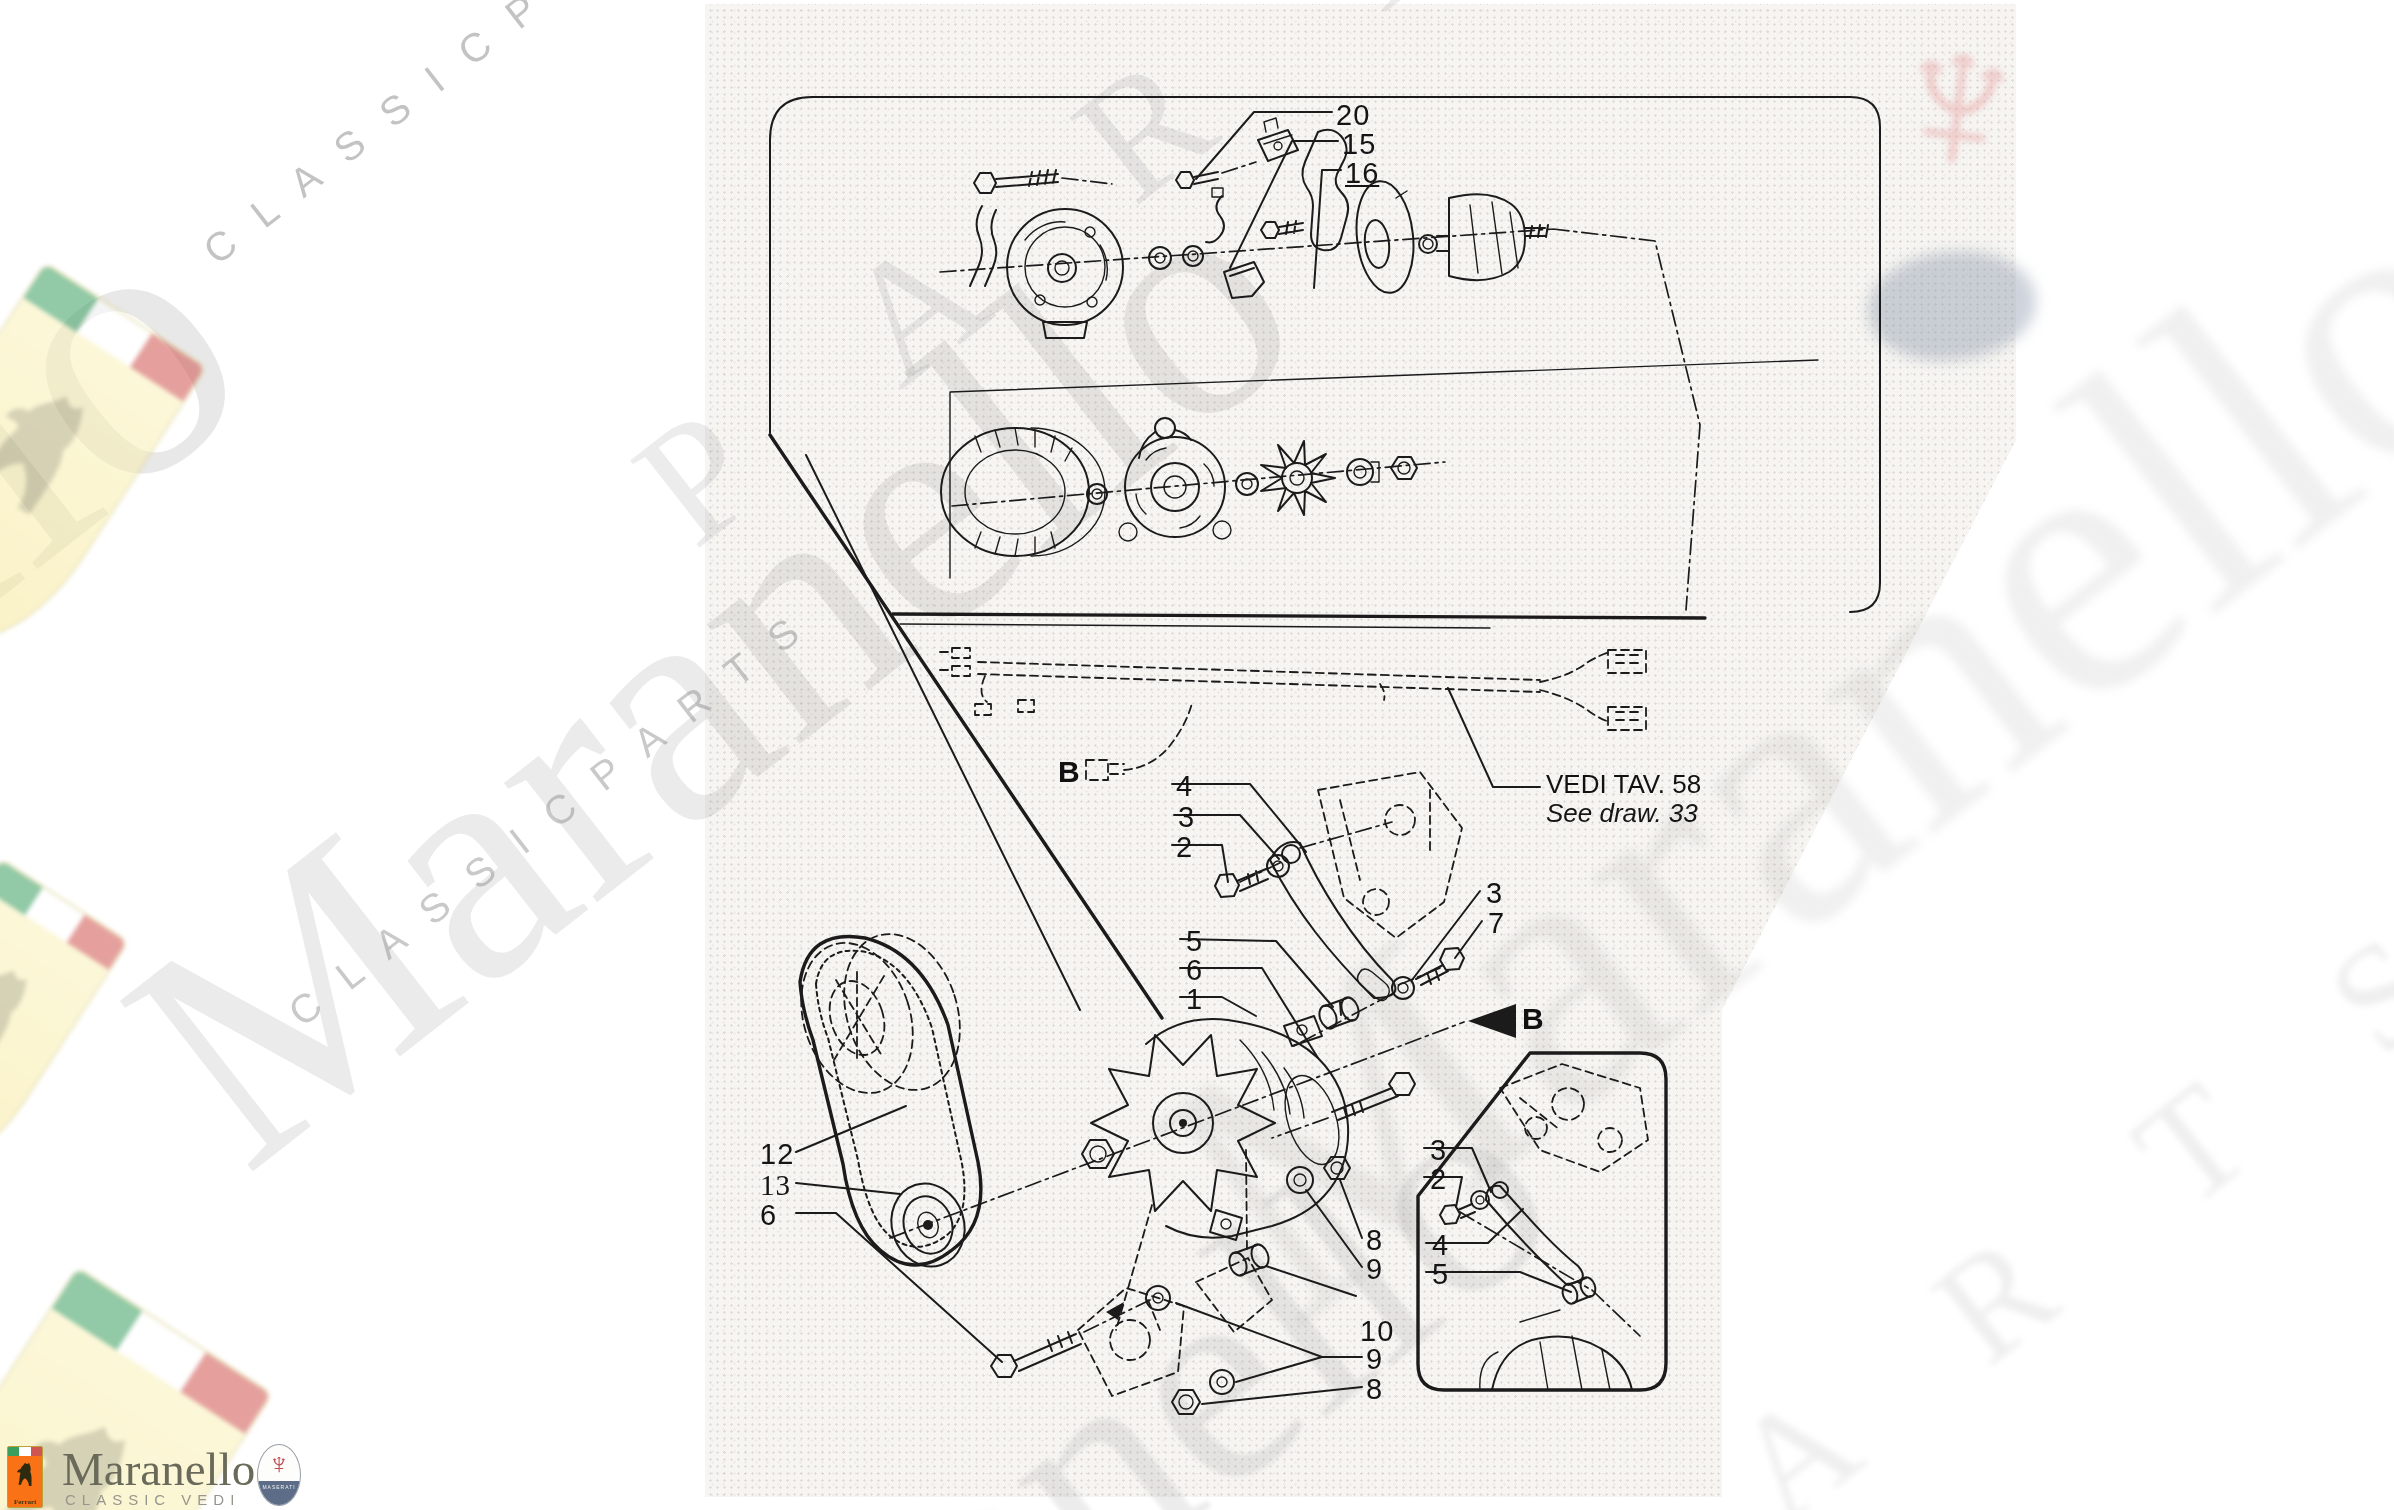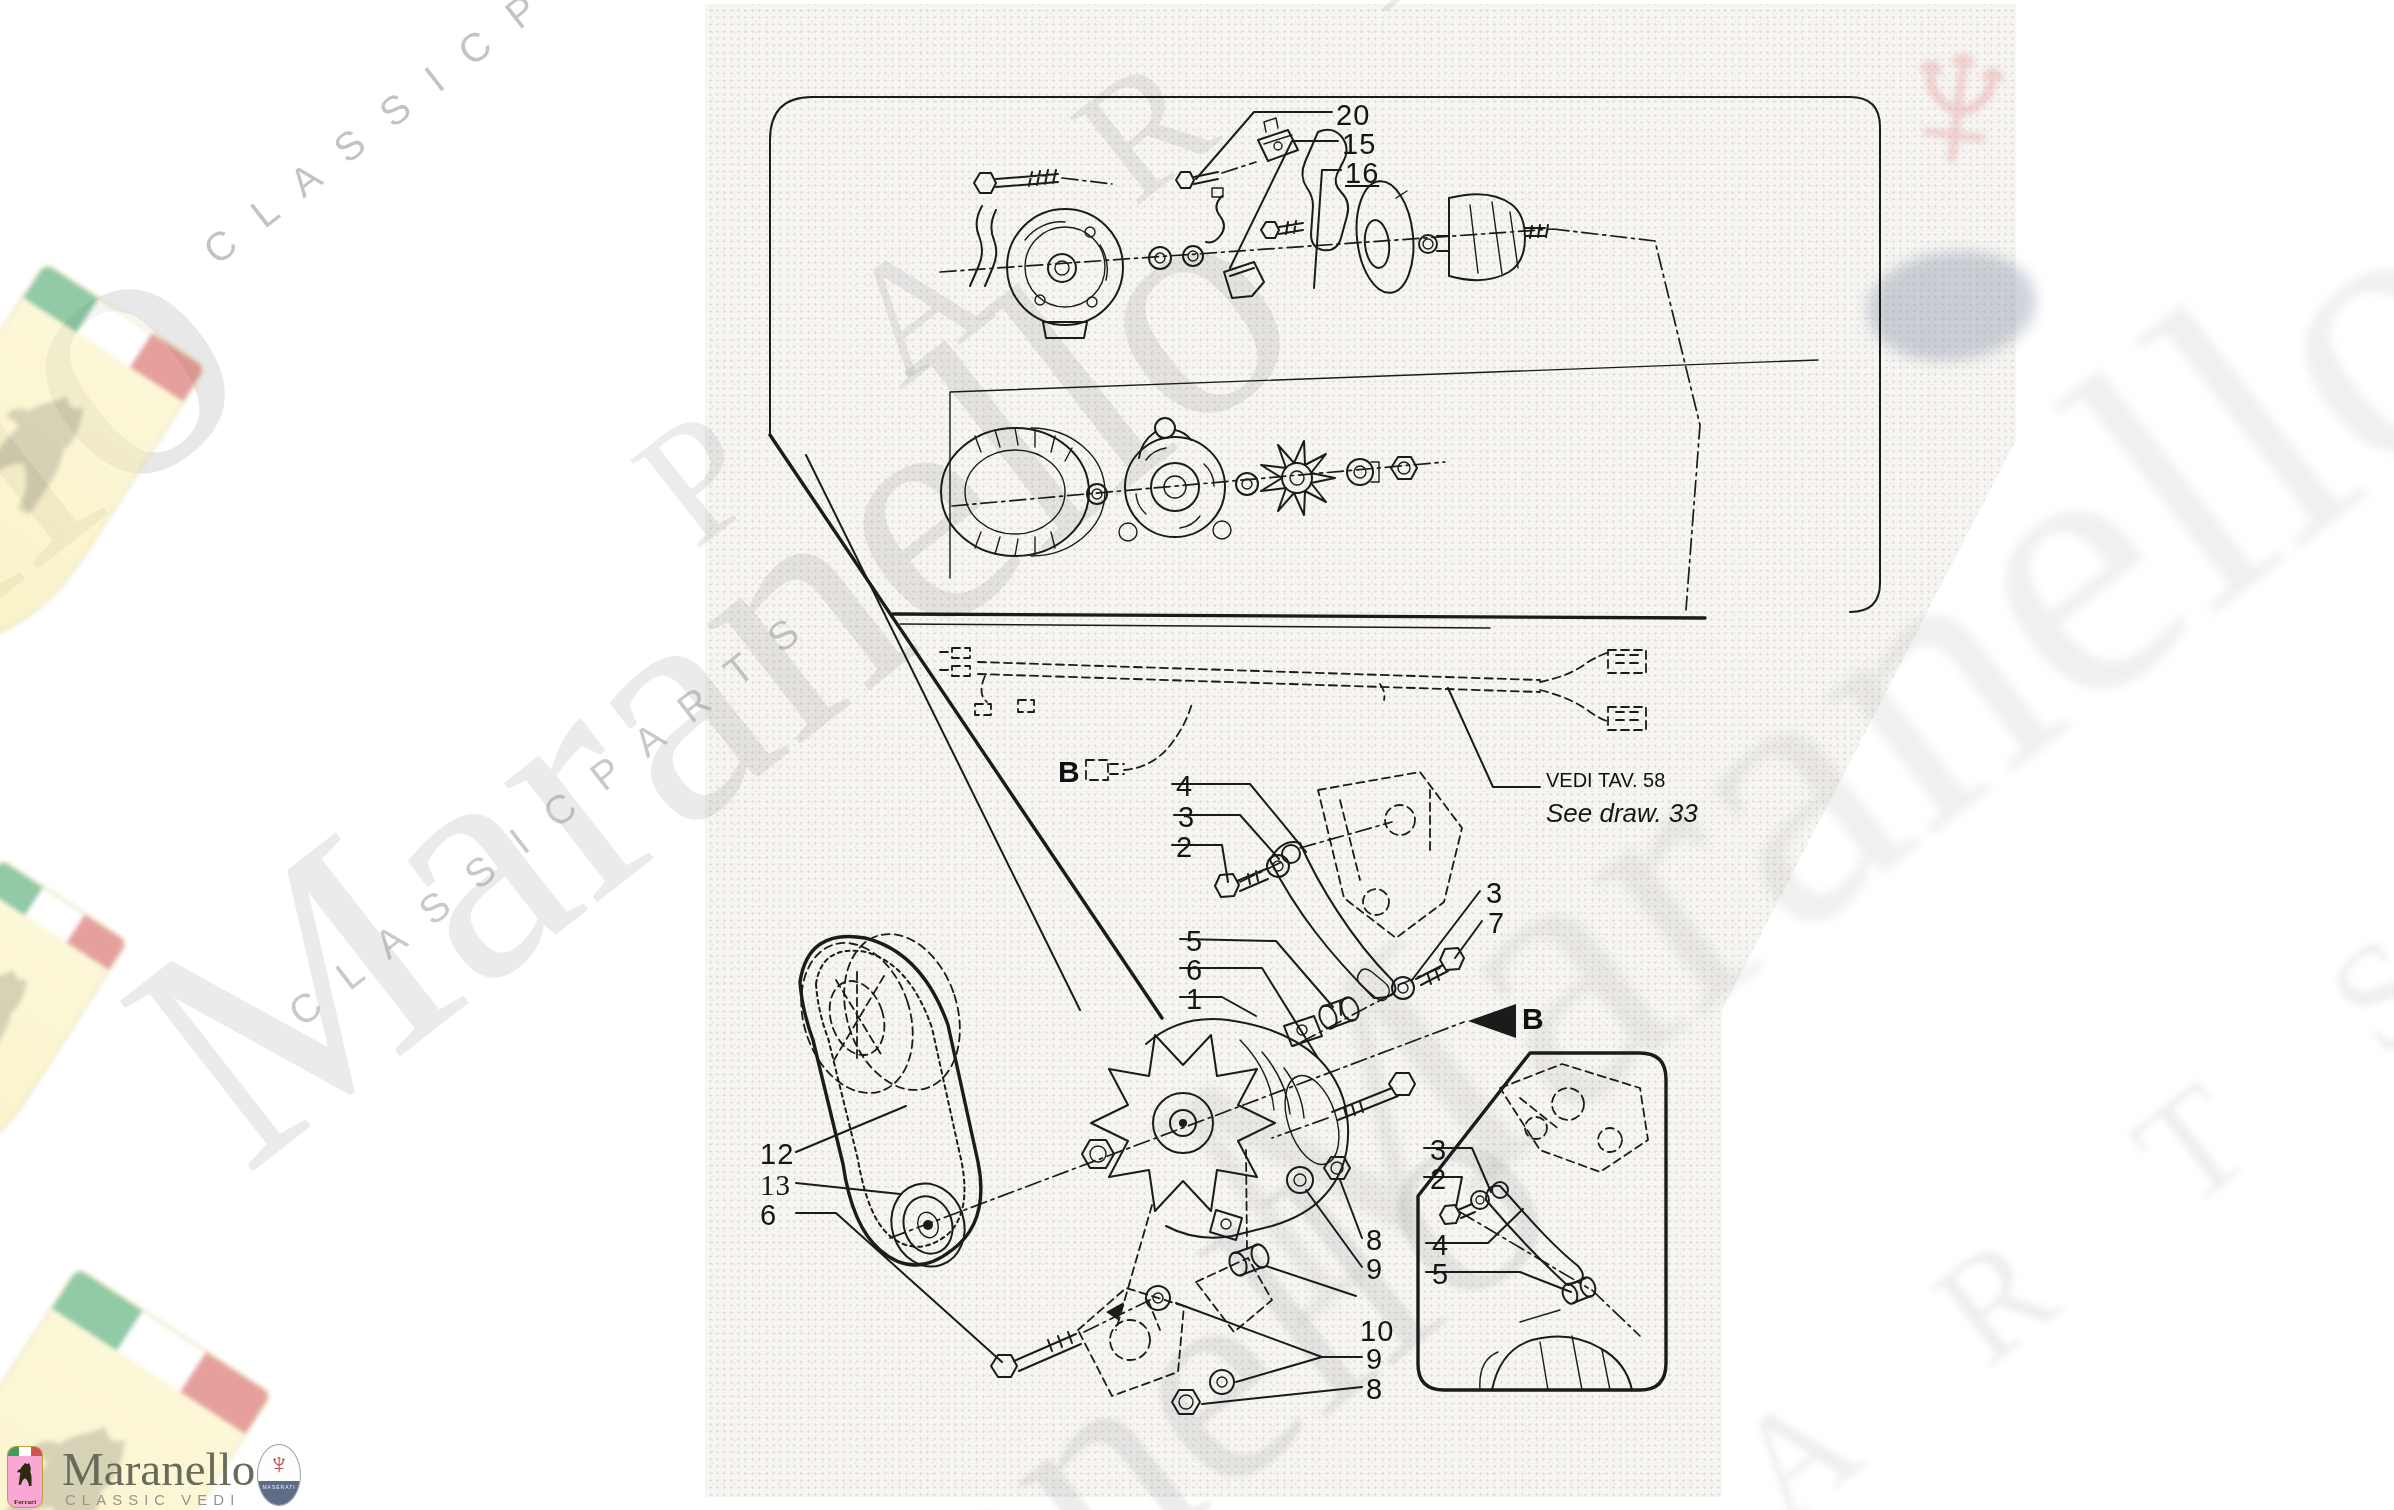--- a/index.html
+++ b/index.html
@@ -19,25 +19,25 @@
       border-radius:10px 10px 38% 38%;background:linear-gradient(#fbf3bd,#f6e89a);
       border:2px solid rgba(120,110,40,.25);}
   .wm-shield .stripes{height:11%;display:flex;}
   .wm-shield .stripes i{flex:1;}
   .wm-shield svg{position:absolute;left:12%;top:16%;width:70%;height:58%;opacity:.6;}
   .wm-shield .cap{position:absolute;bottom:3%;width:100%;text-align:center;
       font-family:"Liberation Serif",serif;font-style:italic;font-weight:bold;color:rgba(45,42,15,.65);}
   
   .callout{position:absolute;font-size:29px;color:#141414;letter-spacing:1px;}
   .blabel{position:absolute;font-size:30px;font-weight:bold;color:#111;}
-  .note1{position:absolute;left:1546px;top:769px;font-size:20px;color:#111;}
+  .note1{position:absolute;left:1546px;top:769px;font-size:26px;color:#111;}
   .note2{position:absolute;left:1546px;top:798px;font-size:26px;font-style:italic;color:#161616;}
   
-  #footer-shield{position:absolute;left:7px;top:1446px;width:34px;height:60px;background:#f9a8d4;
-      border:1px solid #b9a23c;border-radius:9px;overflow:hidden;}
+  #footer-shield{position:absolute;left:7px;top:1446px;width:34px;height:60px;background:#f97316;
+      border:1px solid #b9a23c;border-radius:2px;overflow:hidden;}
   #footer-shield .stripes{height:9px;display:flex;}
   #footer-shield .stripes i{flex:1;}
   #footer-shield svg{position:absolute;left:4px;top:10px;width:26px;height:36px;}
   #footer-shield .cap{position:absolute;bottom:1px;width:100%;text-align:center;font-size:7px;
       font-family:"Liberation Serif",serif;font-weight:bold;color:#3a3413;}
   #footer-brand{position:absolute;left:62px;top:1442px;font-family:"Liberation Serif",serif;
       font-size:47px;color:#6a6a5a;}
   #footer-sub{position:absolute;left:65px;top:1491px;font-size:15px;letter-spacing:6px;color:#96968e;}
   #maserati-badge{position:absolute;left:257px;top:1444px;width:42px;height:60px;border-radius:50%;
       border:1px solid #9aa0a8;overflow:hidden;background:#fdfdfb;}

